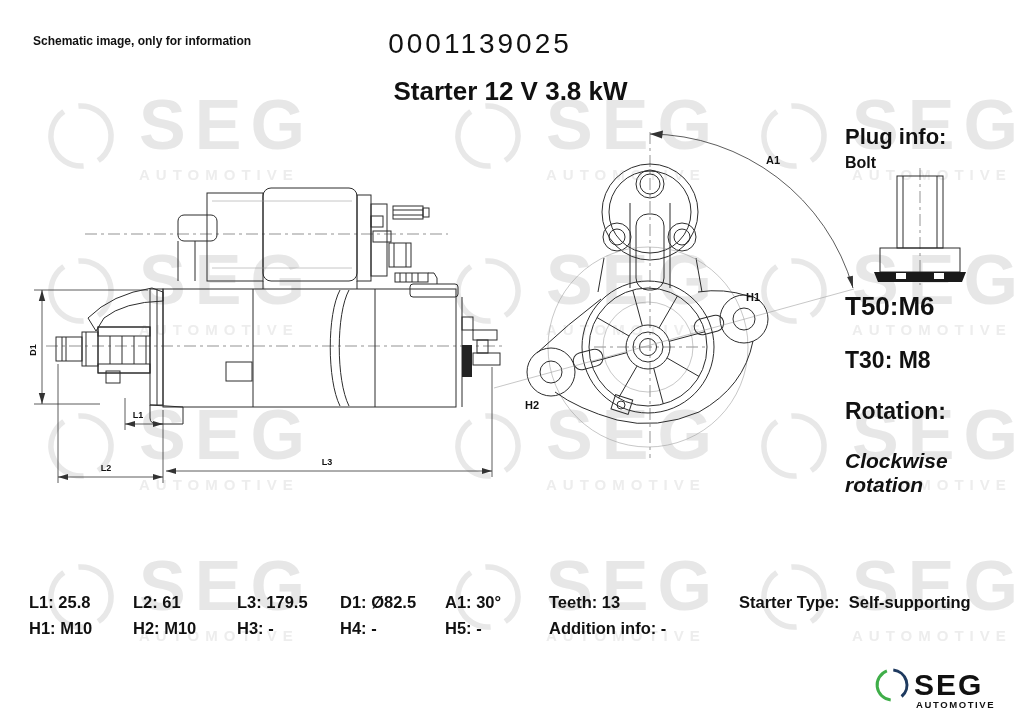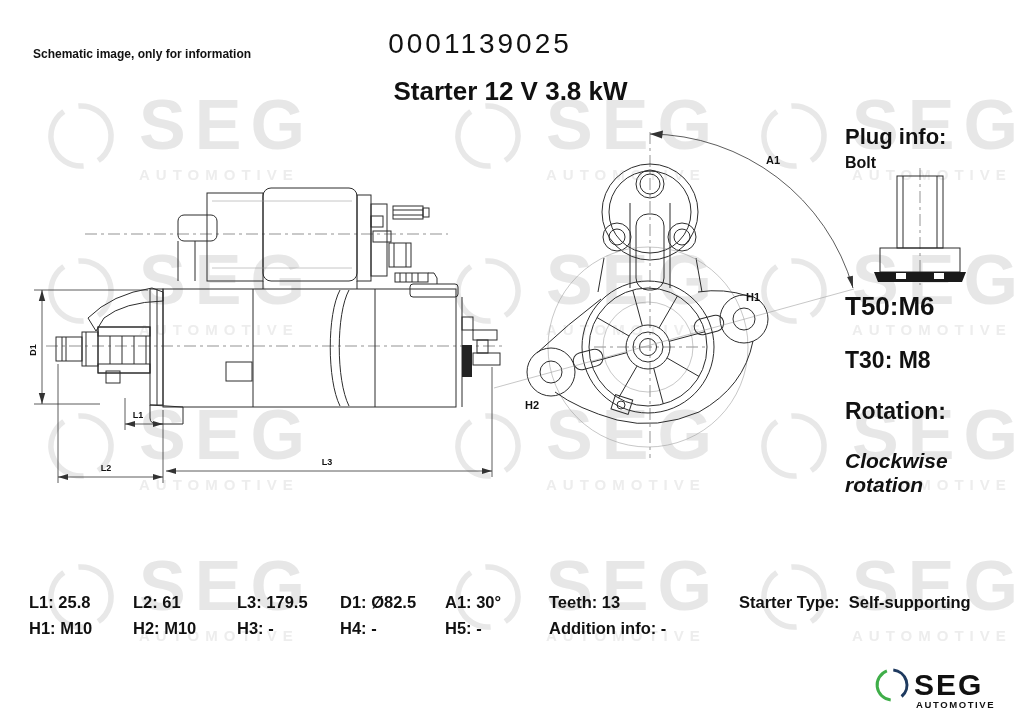--- a/index.html
+++ b/index.html
@@ -5,21 +5,21 @@
   html,body{margin:0;padding:0;}
   body{width:1024px;height:723px;position:relative;background:#ffffff;overflow:hidden;
        font-family:"Liberation Sans",sans-serif;color:#111;}
   .abs{position:absolute;}
   
   #wm-layer{position:absolute;inset:0;z-index:0;}
   .wm-tile{position:absolute;display:flex;align-items:flex-start;gap:14px;}
   .wm-seg{font-size:70px;line-height:58px;font-weight:bold;color:#e7e7e7;letter-spacing:9px;}
   .wm-auto{font-size:15px;font-weight:bold;color:#ededed;letter-spacing:6px;margin-top:12px;}
   
-  .disclaimer{left:33px;top:47px;font-size:12px;font-weight:bold;z-index:2;}
+  .disclaimer{left:33px;top:34px;font-size:12px;font-weight:bold;z-index:2;}
   .part-number{left:330px;top:28px;width:300px;text-align:center;font-size:28px;
                font-weight:normal;letter-spacing:3px;z-index:2;}
   .doc-title{left:340px;top:76px;width:341px;text-align:center;font-size:26px;
              font-weight:bold;z-index:2;}
   
   #drawing{left:20px;top:108px;z-index:1;}
   #bolt-svg{left:868px;top:163px;z-index:1;}
   svg text{font-family:"Liberation Sans",sans-serif;font-weight:bold;fill:#111;stroke:none;}
   .cl{stroke:#666;stroke-width:0.7;stroke-dasharray:12 4 3 4;fill:none;}
   .ln{stroke:#2d2d2d;stroke-width:1;fill:none;}

